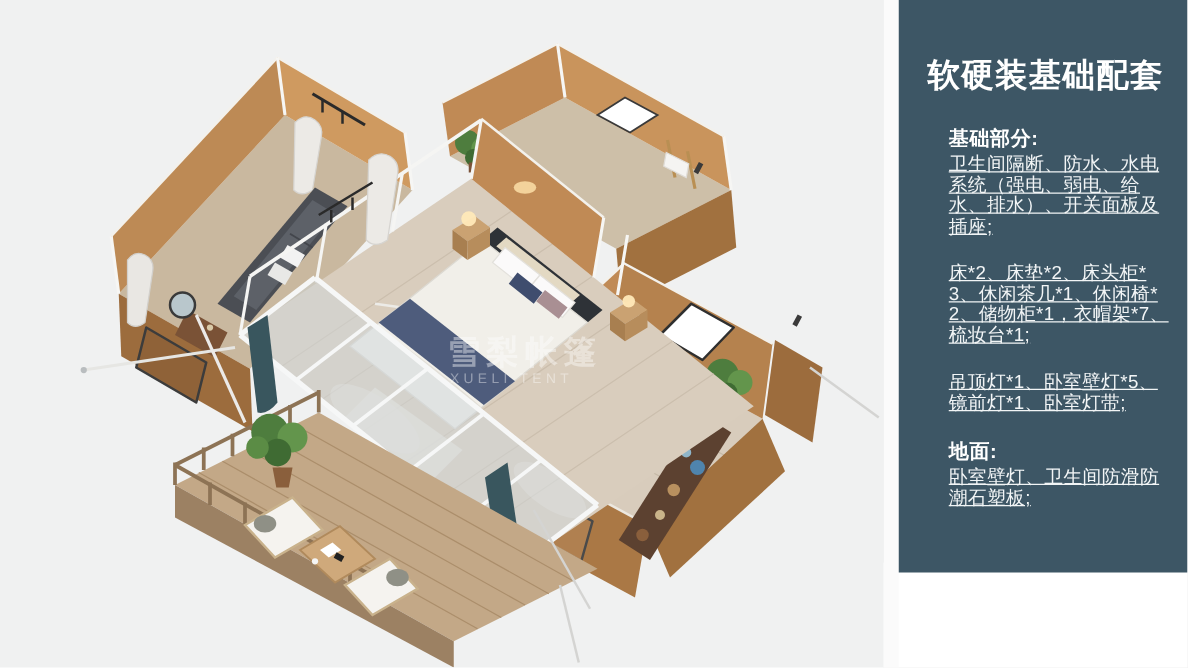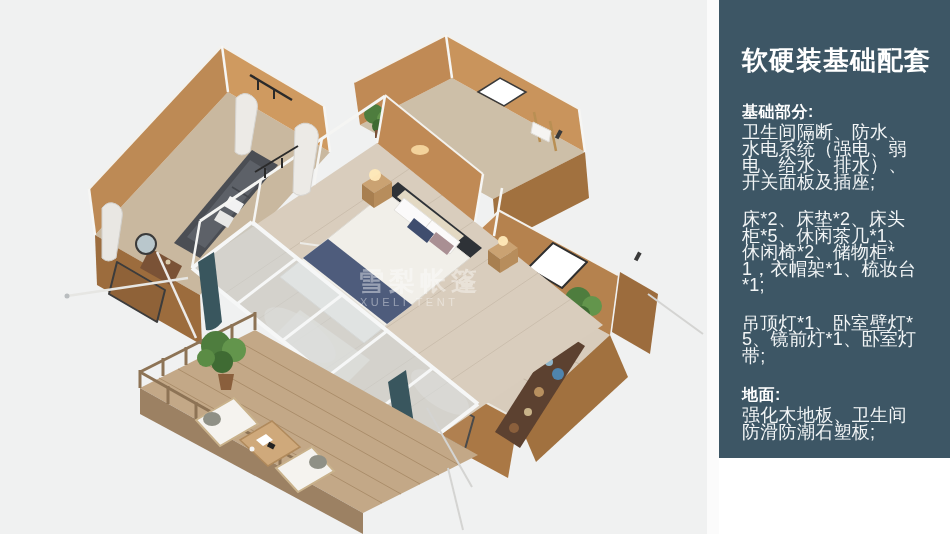--- a/index.html
+++ b/index.html
@@ -8,24 +8,24 @@
   *{margin:0;padding:0;box-sizing:border-box;}
   html,body{width:950px;height:534px;overflow:hidden;}
   body{font-family:"Liberation Sans","DejaVu Sans",sans-serif;background:#fff;}
   .stage{width:950px;height:534px;display:flex;}
   .canvas{width:707px;height:450px;background:var(--canvas-bg);position:relative;flex:0 0 auto;}
   .canvas svg{display:block;}
   .gutter{width:12px;height:534px;background:var(--gutter);flex:0 0 auto;}
   .panel{flex:1;height:458px;background:var(--panel-bg);color:var(--panel-text);
          padding:42px 2px 0 23px;overflow:hidden;}
   .panel-title{color:#ffffff;font-size:26px;font-weight:bold;letter-spacing:1px;line-height:36px;}
-  .spec{margin-top:24px;width:178px;}
+  .spec{margin-left:17px;margin-top:24px;width:178px;}
   .spec-section{margin-bottom:21px;}
   .spec-heading{color:#ffffff;font-size:16px;font-weight:bold;line-height:19px;margin-bottom:3px;letter-spacing:.5px;}
-  .spec-body{font-size:18px;line-height:16.5px;color:var(--panel-text);letter-spacing:.3px;word-break:break-all;}
+  .spec-body{font-size:15px;line-height:16.5px;color:var(--panel-text);letter-spacing:.3px;word-break:break-all;text-decoration:underline;}
   .wm{user-select:none;}
 </style>
 </head>
 <body>
 
 <div class="stage">
 
   <div class="canvas">
     <svg viewBox="0 0 707 534" width="707" height="534">
 
@@ -309,24 +309,24 @@
 
   <div class="panel">
     <div class="panel-title">软硬装基础配套</div>
 
     <div class="spec">
       <div class="spec-section">
         <div class="spec-heading">基础部分:</div>
         <div class="spec-body">卫生间隔断、防水、水电系统（强电、弱电、给水、排水）、开关面板及插座;</div>
       </div>
       <div class="spec-section">
-        <div class="spec-body">床*2、床垫*2、床头柜*5、休闲茶几*1、休闲椅*2、储物柜*1，衣帽架*1、梳妆台*1;</div>
+        <div class="spec-body">床*2、床垫*2、床头柜*3、休闲茶几*1、休闲椅*2、储物柜*1，衣帽架*7、梳妆台*1;</div>
       </div>
       <div class="spec-section">
         <div class="spec-body">吊顶灯*1、卧室壁灯*5、镜前灯*1、卧室灯带;</div>
       </div>
       <div class="spec-section">
         <div class="spec-heading">地面:</div>
-        <div class="spec-body">强化木地板、卫生间防滑防潮石塑板;</div>
+        <div class="spec-body">卧室壁灯、卫生间防滑防潮石塑板;</div>
       </div>
     </div>
   </div>
 </div>
 
 </body></html>

